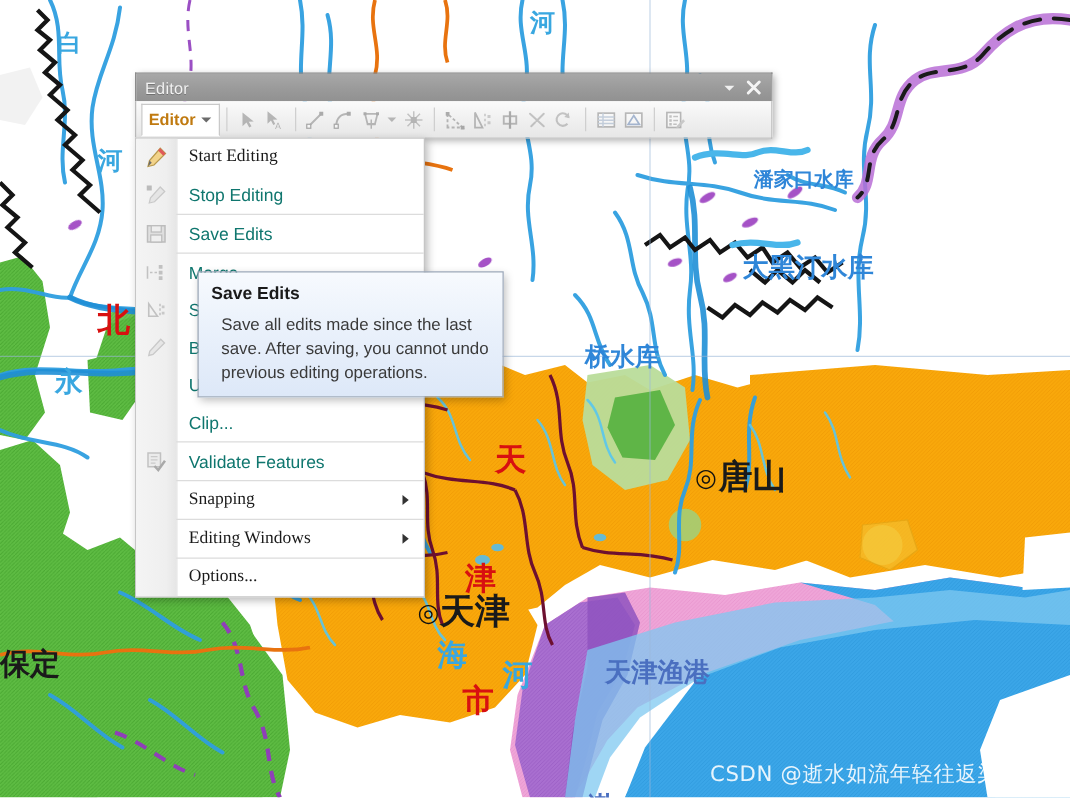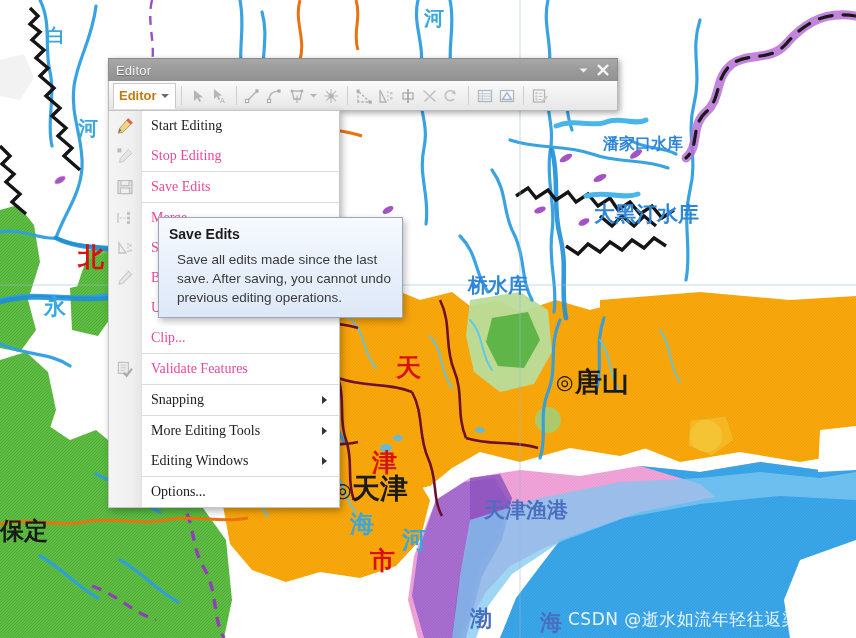--- a/index.html
+++ b/index.html
@@ -12,21 +12,21 @@
   
   #map{position:absolute;left:0;top:0;width:856px;height:638px;background:#ffffff;}
   #map svg{display:block;}
   .mlabel{
     position:absolute;font-family:"DejaVu Sans", sans-serif;
     white-space:nowrap;pointer-events:none;line-height:1;
   }
   .lbl-city{color:#1a1a1a;font-weight:bold;text-align:center;}
   .lbl-prov{color:#d81010;font-weight:bold;}
   .lbl-water{color:#2f86d8;font-weight:bold;}
-  .lbl-sea{color:#4a6fc0;font-weight:bold;}
+  .lbl-sea{color:#4a6fc0;font-weight:bold;margin-top:28px;}
   .lbl-river{color:#39a7e0;font-weight:bold;}
 
   
   .citymark{position:absolute;font-family:"DejaVu Sans",sans-serif;color:#111;}
 
   
   #editor-window{
     position:absolute;left:108px;top:58px;width:510px;
     box-shadow:2px 2px 6px rgba(0,0,0,.35);
   }
@@ -69,21 +69,21 @@
     z-index:30;
   }
   #gutter{position:absolute;left:0;top:0;width:32px;height:100%;
           background:linear-gradient(90deg,#f4f4f4 0%,#efefef 75%,#e6e6e6 100%);
           border-right:1px solid #e2e2e2;}
   .mi{position:relative;height:30px;display:flex;align-items:center;z-index:2;}
   .mi .ico{width:32px;height:30px;display:flex;align-items:center;justify-content:center;flex:0 0 32px;}
   .mi .ico svg{display:block;}
   .mi .txt{font-size:14px;padding-left:10px;flex:1;}
   .mi.enabled .txt{color:#1b1b1b;font-family:Liberation Serif, serif;}
-  .mi.disabled .txt{color:#ec4899;font-family:Liberation Serif, serif;}
+  .mi.disabled .txt{color:#0f766e;}
   .mi .arrow{margin-right:12px;width:0;height:0;
              border-top:4px solid transparent;border-bottom:4px solid transparent;
              border-left:5px solid #333;}
   .msep{height:1px;background:#dcdcdc;margin-left:32px;margin-right:0;position:relative;z-index:2;}
 
   
   #tooltip{
     position:absolute;left:158px;top:217px;width:245px;
     background:linear-gradient(180deg,#f7fafe 0%,#eaf1fb 45%,#dde8f8 100%);
     border:1px solid #9aa7b8;box-shadow:2px 3px 7px rgba(0,0,0,.28);
@@ -569,25 +569,20 @@
         </div>
         <div class="msep"></div>
         <div class="mi enabled">
           <span class="ico"></span>
           <span class="txt">Snapping</span>
           <span class="arrow"></span>
         </div>
         <div class="msep"></div>
         <div class="mi enabled">
           <span class="ico"></span>
-          <span class="txt">More Editing Tools</span>
-          <span class="arrow"></span>
-        </div>
-        <div class="mi enabled">
-          <span class="ico"></span>
           <span class="txt">Editing Windows</span>
           <span class="arrow"></span>
         </div>
         <div class="msep"></div>
         <div class="mi enabled">
           <span class="ico"></span>
           <span class="txt">Options...</span>
         </div>
       </div>
   </div>

